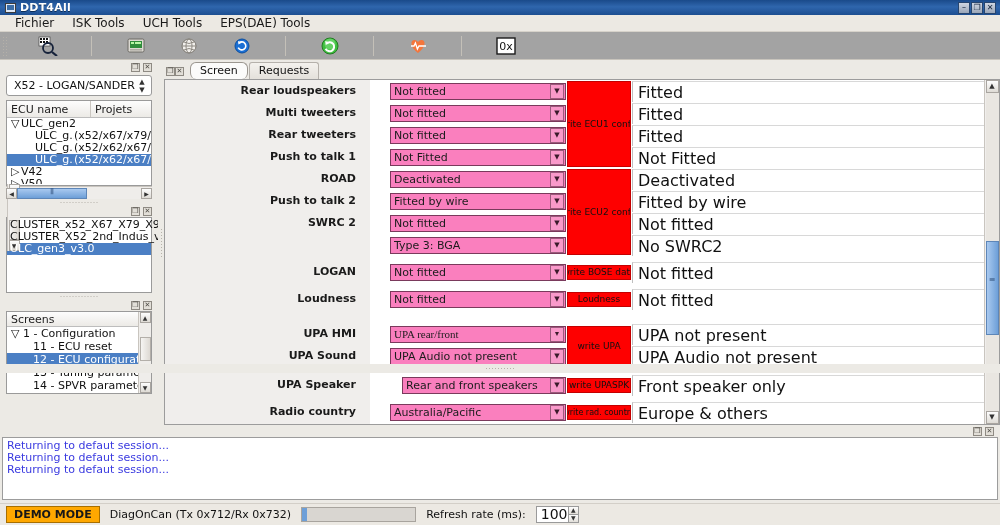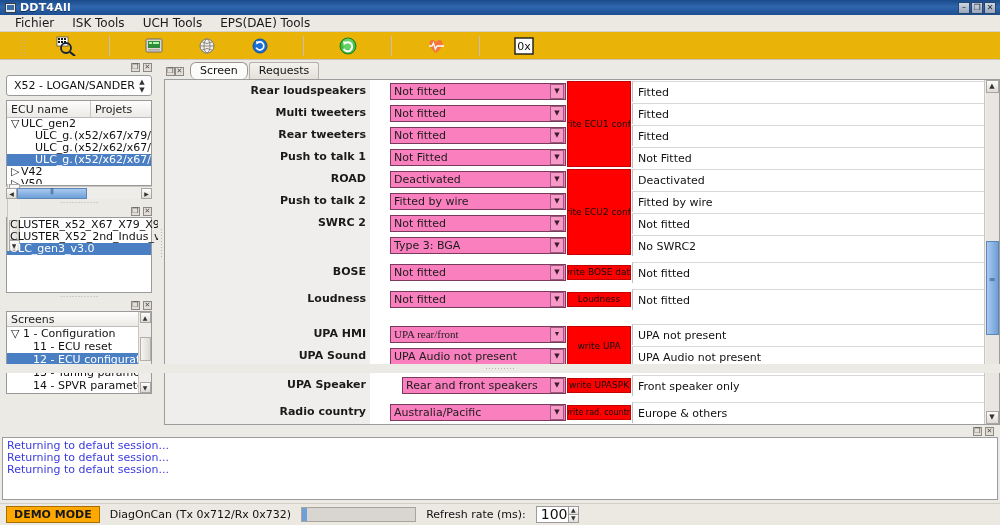--- a/index.html
+++ b/index.html
@@ -54,24 +54,24 @@
     display: flex; align-items: center;
     padding-left: 6px;
     font-size: 12px;
     color: #1a1a1a;
   }
   .menubar .mi { padding: 1px 9px; }
 
   
   .toolbar {
     height: 28px;
-    background: #eab308;
+    background: #a3a3a3;
     border-bottom: 1px solid #c8c4bc;
     display: flex; align-items: center;
-    padding-left: 20px;
+    padding-left: 2px;
     gap: 24px;
   }
   .grip { width: 7px; height: 20px;
     background-image: radial-gradient(#b6b2aa 35%, transparent 36%);
     background-size: 3px 3px; opacity:.9; }
   .tb-sep { width: 1px; height: 20px; background: #c4c0b8; margin: 0 5px; }
   .tbi {
     width: 25px; height: 24px;
     display:flex; align-items:center; justify-content:center;
     margin: 0 2px;
@@ -211,21 +211,21 @@
     background:#fff; border:1px solid #9c9c9c;
     display:flex;
   }
   .formscroll { flex:1; position:relative; overflow:hidden; background:#fff; }
 
   .formgrid {
     position:absolute; left:0; top:0; width: 820px;
   }
   .row { display:flex; align-items:center; height:22px; }
   .row .lbl {
-    width: 205px; text-align: right; padding-right: 4px;
+    width: 205px; text-align: right; padding-right: 14px;
     font-weight: bold; font-size: 11px; color:#1a1a1a;
     background:#f0eeec;
     height:22px; line-height:22px;
     overflow:hidden; white-space:nowrap;
   }
   .leftbg { position:absolute; left:0; top:0; width:205px; background:#f0eeec; }
   .pinkcombo {
     height: 17px; background:#fa7fbe; border:1px solid #7a3a5c;
     display:flex; align-items:center; padding-left:3px;
     font-size:11px; color:#1c1c1c; position:relative;
@@ -239,21 +239,21 @@
 
   .redcell { width: 66px; display:flex; align-items:center; justify-content:center; }
   .redbtn {
     background:#fe0000; border:1px solid #c40000;
     color:#111; font-size:9px; text-align:center;
     white-space:nowrap; overflow:hidden;
     display:flex;align-items:center;justify-content:center;
     width: 64px;
   }
   .valcell {
-    flex: 1; font-size: 11px; color:#111;
+    flex: 1; font-size: 16px; color:#111;
     border-top: 1px solid #d8d8d8; border-left: 1px solid #bfbfbf;
     height: 21px; line-height: 21px; padding-left: 5px;
     white-space: nowrap; overflow: hidden;
   }
 
   .formvsb {
     width: 15px; background:#f0eeec; border-left:1px solid #c9c5bf;
     display:flex; flex-direction:column; align-items:center;
   }
   .formvsb .ar { width:13px;height:13px;background:linear-gradient(to bottom,#fdfdfd,#dedbd5);
@@ -652,21 +652,21 @@
                     <div class="valcell">No SWRC2</div>
                   </div>
               </div>
             </div>
 
             <div style="height:5px;"></div>
 
             <div style="display:flex;">
               <div style="width:205px;">
                   <div class="row">
-                    <div class="lbl">BOSE</div>
+                    <div class="lbl">LOGAN</div>
                   </div>
                 </div>
               <div style="width:196px;padding-left:20px;">
                   <div class="row">
                     <div class="pinkcombo" style="width:176px;">
                 <span class="pv">Not fitted</span>
                 <span class="pa">▼</span>
                     </div>
                   </div>
                 </div>

